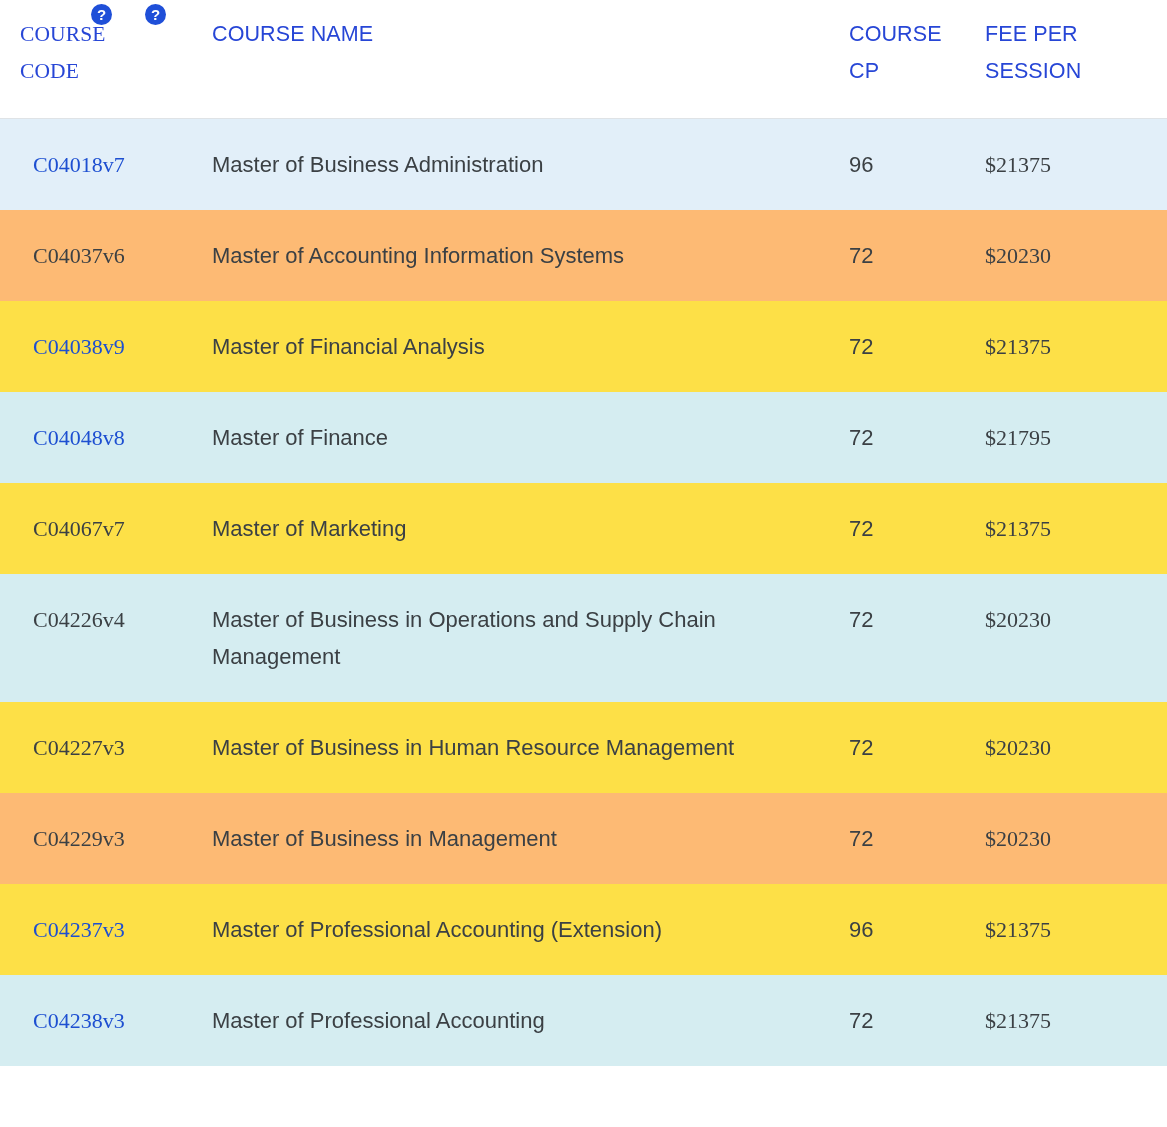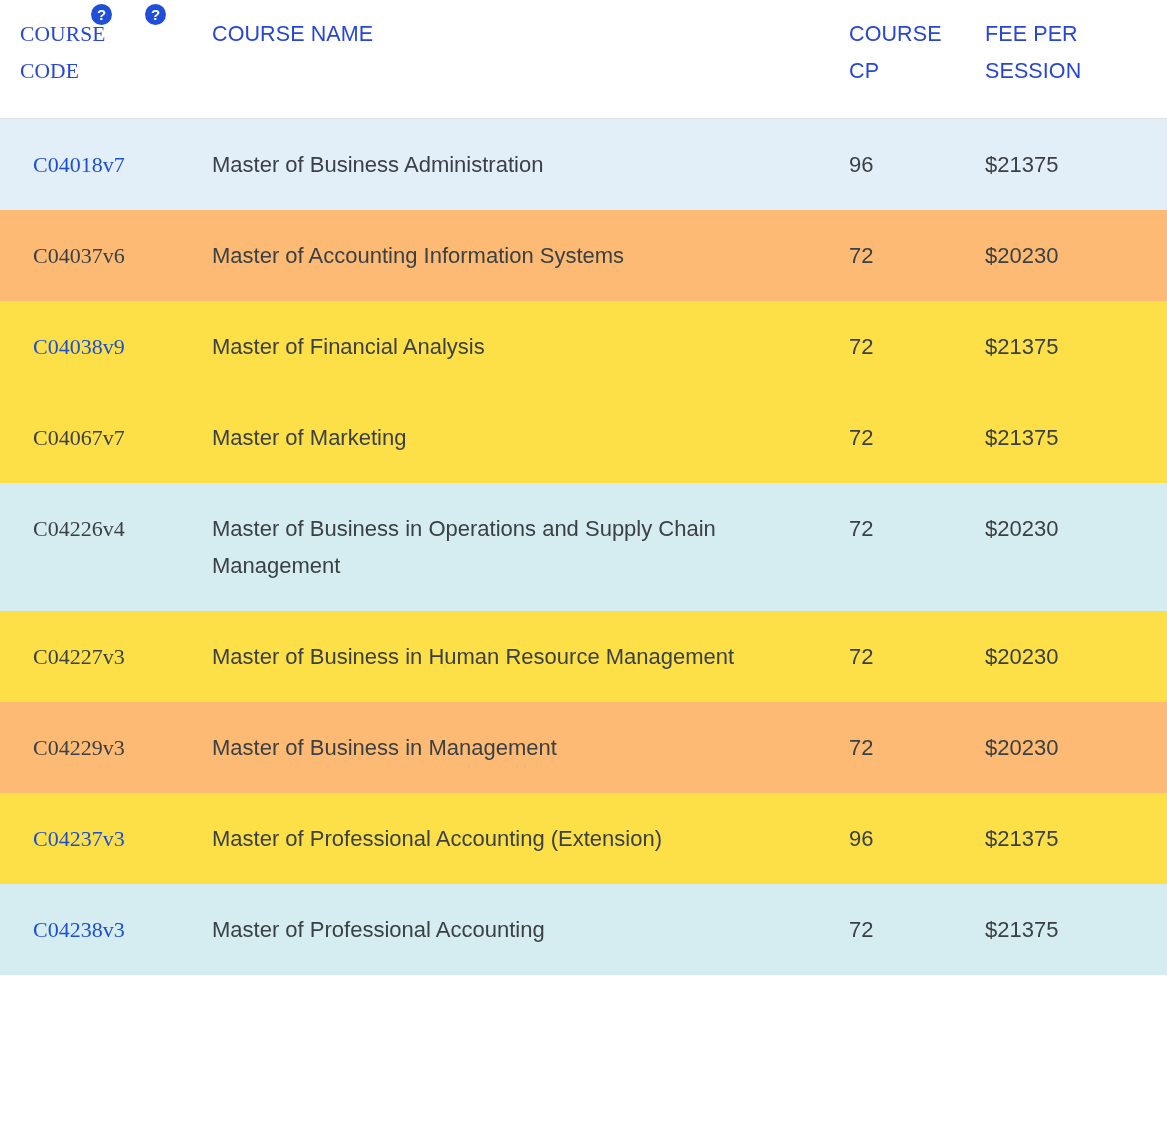--- a/index.html
+++ b/index.html
@@ -84,21 +84,21 @@
     border: 0;
   }
   tbody tr.alt-a { background: #e2eff9; }
   tbody tr.alt-b { background: #fdba74; }
   tbody tr.alt-c { background: #fde047; }
   tbody tr.alt-d { background: #d5edf1; }
 
   td.col-code { padding-left: 33px; }
   td.col-name { padding-left: 16px; padding-right: 20px; }
   td.col-cp   { padding-left: 9px; }
-  td.col-fee  { padding-left: 4px; }
+  td.col-fee  { padding-left: 4px; font-family: Liberation Serif, serif; }
 
   .code-link {
     color: #1d4fd1;
     text-decoration: none;
     cursor: pointer;
   }
   .code-plain {
     color: #3b4044;
   }
 </style>
@@ -145,20 +145,26 @@
         <td class="col-name">Master of Accounting Information Systems</td>
         <td class="col-cp">72</td>
         <td class="col-fee">$20230</td>
       </tr>
       <tr class="alt-c">
         <td class="col-code"><span class="code-link">C04038v9</span></td>
         <td class="col-name">Master of Financial Analysis</td>
         <td class="col-cp">72</td>
         <td class="col-fee">$21375</td>
       </tr>
+      <tr class="alt-d">
+        <td class="col-code"><span class="code-link">C04048v8</span></td>
+        <td class="col-name">Master of Finance</td>
+        <td class="col-cp">72</td>
+        <td class="col-fee">$21795</td>
+      </tr>
       <tr class="alt-c">
         <td class="col-code"><span class="code-plain">C04067v7</span></td>
         <td class="col-name">Master of Marketing</td>
         <td class="col-cp">72</td>
         <td class="col-fee">$21375</td>
       </tr>
       <tr class="alt-d">
         <td class="col-code"><span class="code-plain">C04226v4</span></td>
         <td class="col-name">Master of Business in Operations and Supply Chain Management</td>
         <td class="col-cp">72</td>

